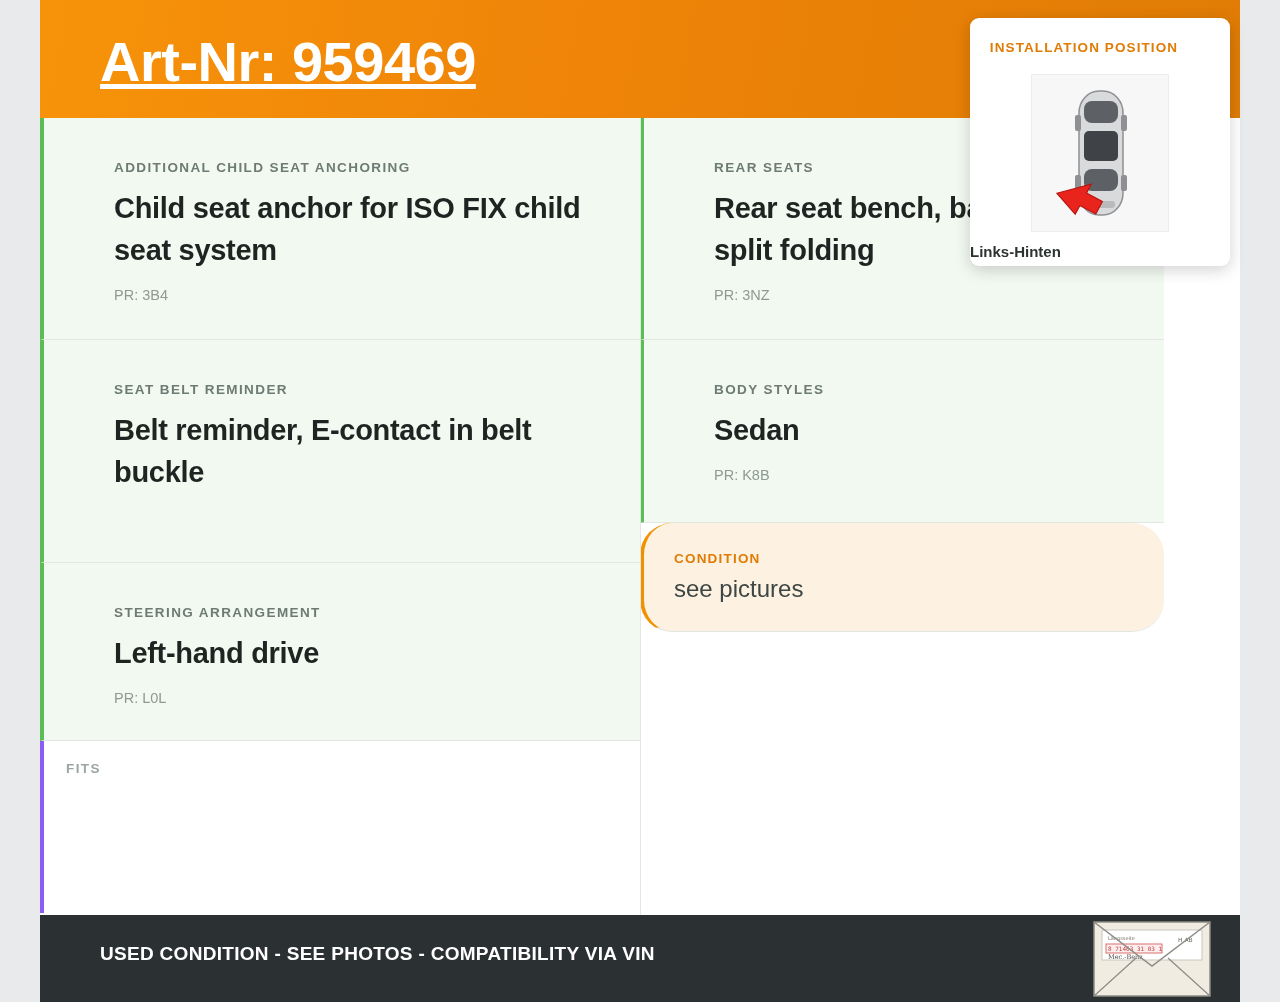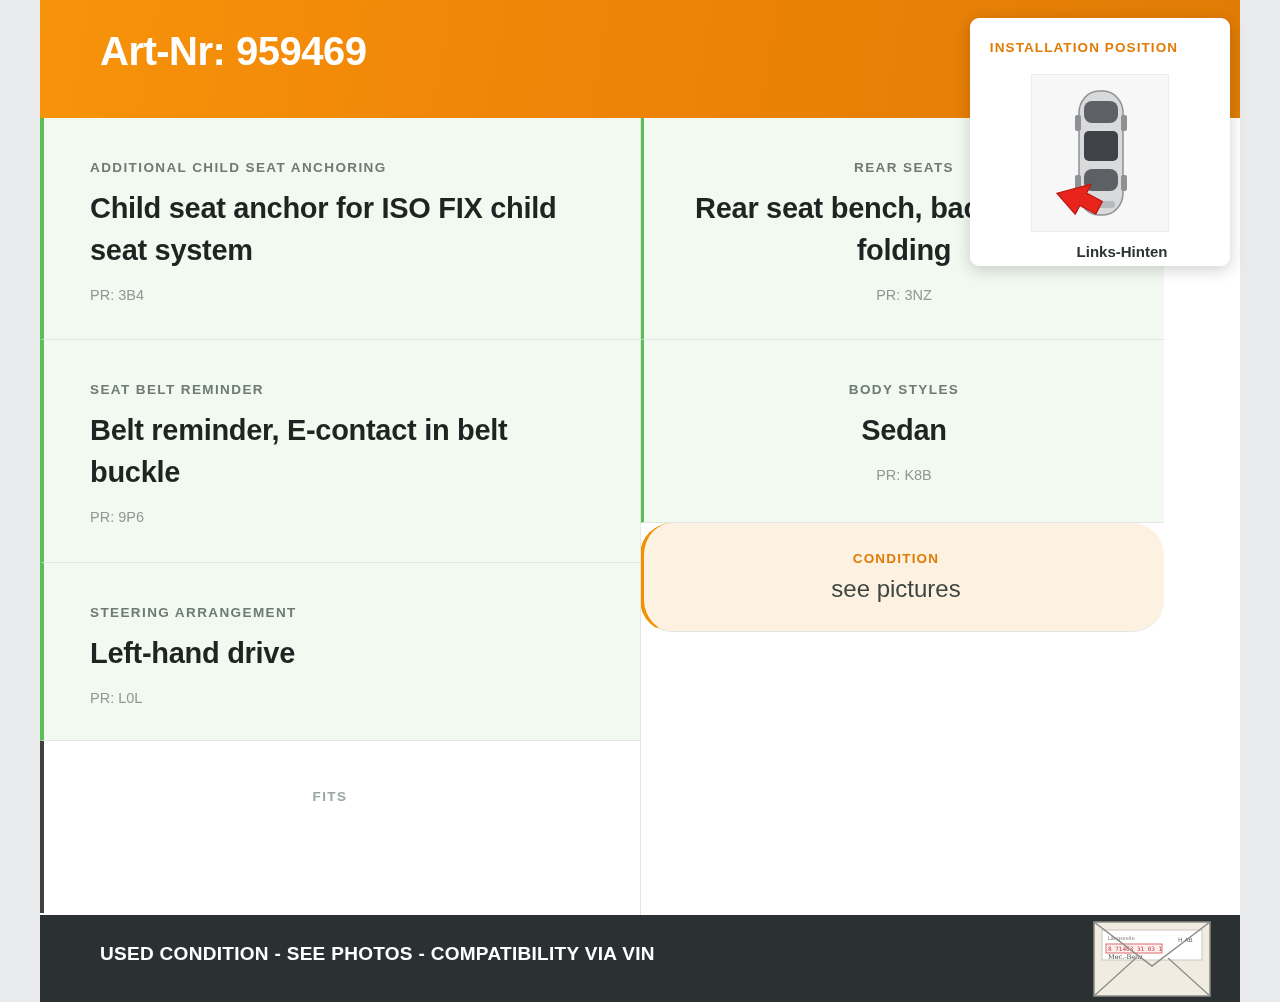--- a/index.html
+++ b/index.html
@@ -31,65 +31,64 @@
     left: 0;
     top: 0;
     width: 1200px;
     height: 118px;
     background: linear-gradient(100deg, #f7930a 0%, #ef8408 45%, #e07c05 100%);
   }
   .header-title {
     position: absolute;
     left: 60px;
     top: 29px;
-    font-size: 40px;
+    font-size: 56px;
     font-weight: bold;
     color: #ffffff;
     letter-spacing: -0.5px;
+    text-decoration: underline;
   }
   
   .grid {
     position: absolute;
     left: 0;
     top: 118px;
     width: 1200px;
     height: 797px;
   }
   .col-left {
     position: absolute;
     left: 0;
     top: 0;
     width: 600px;
   }
   .col-right {
     position: absolute;
     left: 600px;
     top: 0;
     width: 524px;
-    text-align: center;
   }
   .cell {
     position: relative;
     box-sizing: border-box;
     background: #f2f9f1;
     border-bottom: 1px solid #e2e8e1;
     border-left: 4px solid #5bbd56;
-    padding: 42px 46px 30px 46px;
+    padding: 42px 46px 30px 70px;
   }
   .cell.condition {
     background: #fdf1e2;
     border-left: 4px solid #f29100;
     padding: 28px 46px 28px 30px;
   }
   .cell.fits {
     background: #ffffff;
-    border-left: 4px solid #404040;
+    border-left: 4px solid #8b5cf6;
     border-bottom: none;
-    padding: 48px 46px 30px 22px;
-    text-align: center;
+    padding: 20px 46px 30px 22px;
   }
   .cell.empty {
     background: #ffffff;
     border-left: 4px solid #ffffff;
     border-bottom: none;
   }
   .cell-label {
     font-size: 13.5px;
     font-weight: bold;
     letter-spacing: 1.4px;
@@ -202,21 +201,20 @@
     height: 158px;
     background: #f7f7f7;
     border: 1px solid #ededed;
     box-sizing: border-box;
   }
   .install-caption {
     position: absolute;
     left: 0;
     top: 225px;
     width: 304px;
-    text-align: center;
     font-size: 15px;
     font-weight: bold;
     color: #2d3330;
   }
   .car-svg { position: absolute; left: 33px; top: 12px; }
   .arrow-svg { position: absolute; left: 22px; top: 100px; }
 </style>
 </head>
 <body>
 
@@ -233,21 +231,20 @@
 
         <div class="cell" style="min-height:222px;">
           <div class="cell-label">ADDITIONAL CHILD SEAT ANCHORING</div>
           <div class="cell-value">Child seat anchor for ISO FIX child seat system</div>
           <div class="cell-pr">PR: 3B4</div>
         </div>
 
         <div class="cell" style="min-height:223px;">
           <div class="cell-label">SEAT BELT REMINDER</div>
           <div class="cell-value">Belt reminder, E-contact in belt buckle</div>
-          <div class="cell-pr">PR: 9P6</div>
         </div>
 
         <div class="cell" style="min-height:178px;">
           <div class="cell-label">STEERING ARRANGEMENT</div>
           <div class="cell-value">Left-hand drive</div>
           <div class="cell-pr">PR: L0L</div>
         </div>
 
         <div class="cell fits" style="min-height:172px;">
           <div class="fits-label">FITS</div>

